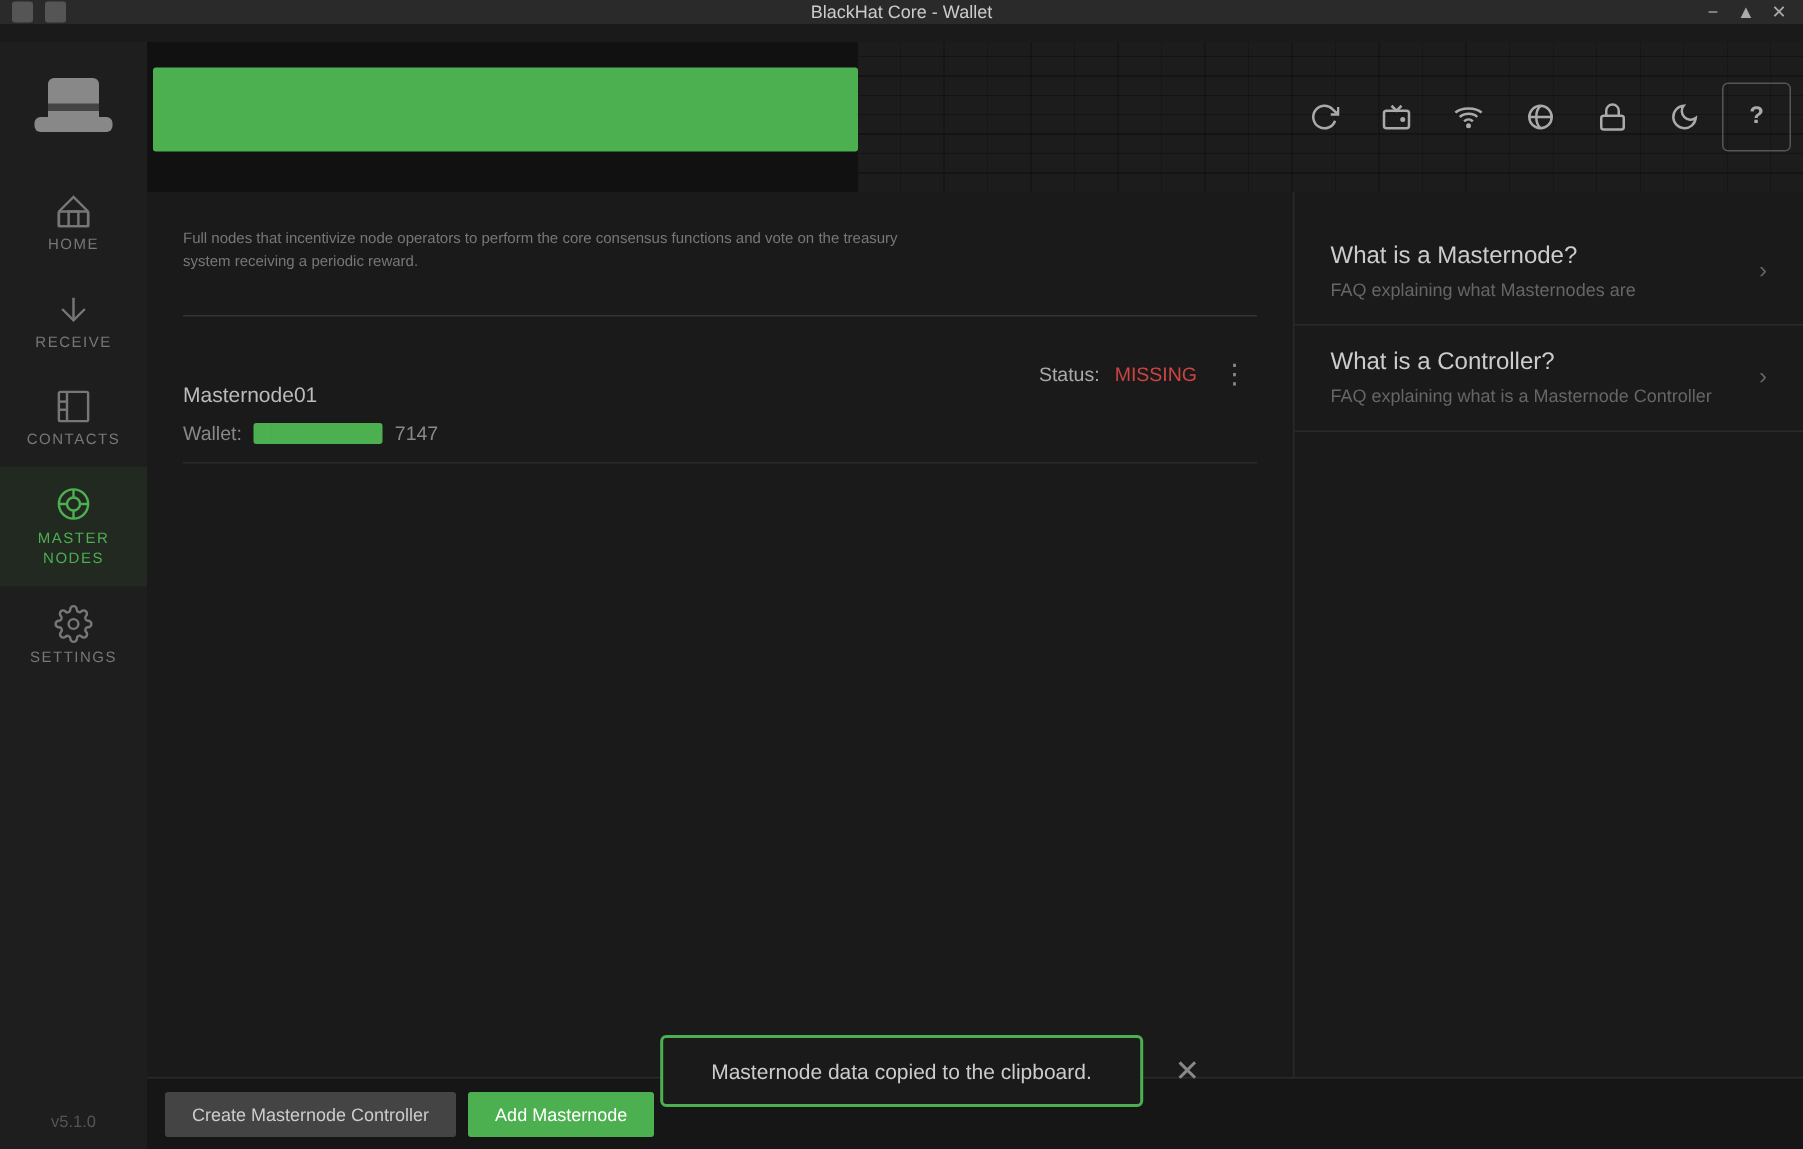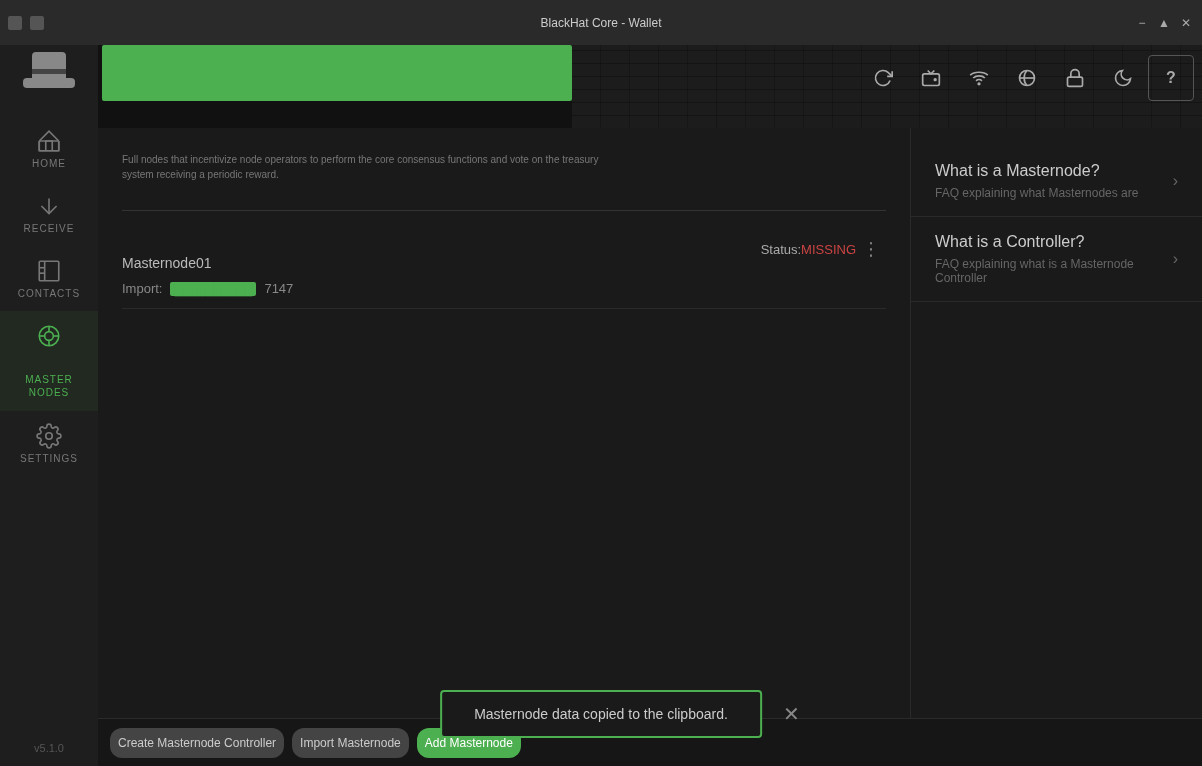--- a/index.html
+++ b/index.html
@@ -9,21 +9,21 @@
       background: #1a1a1a;
       font-family: 'Segoe UI', Arial, sans-serif;
       color: #ccc;
       overflow: hidden;
       position: relative;
     }
 
     
     .titlebar {
       width: 100%;
-      height: 45px;
+      height: 16px;
       background: #2a2a2a;
       display: flex;
       align-items: center;
       justify-content: space-between;
       padding: 0 8px;
       position: absolute;
       top: 0;
       left: 0;
       z-index: 100;
     }
@@ -136,21 +136,20 @@
       padding: 12px 0;
       cursor: pointer;
       color: #777;
       font-size: 11px;
       letter-spacing: 0.5px;
       transition: color 0.2s;
     }
     .nav-item.active {
       color: #4caf50;
       background: rgba(76,175,80,0.08);
-      gap: 20px;
     }
     .nav-item svg, .nav-item .nav-icon {
       margin-bottom: 4px;
       width: 26px;
       height: 26px;
     }
 
     .sidebar-version {
       font-size: 11px;
       color: #555;
@@ -245,21 +244,21 @@
       margin-bottom: 10px;
     }
     .masternode-name {
       font-size: 14px;
       color: #bbb;
       margin-top: 28px;
     }
     .masternode-status {
       display: flex;
       align-items: center;
-      gap: 0;
+      gap: 10px;
     }
     .status-label {
       font-size: 13px;
       color: #aaa;
     }
     .status-value {
       font-size: 13px;
       color: #cc4444;
     }
     .more-btn {
@@ -287,21 +286,21 @@
     }
     .masternode-divider {
       width: 100%;
       height: 1px;
       background: #2a2a2a;
       margin-top: 12px;
     }
 
     
     .right-panel {
-      width: 292px;
+      width: 340px;
       background: #1a1a1a;
       border-left: 1px solid #2a2a2a;
       padding: 18px 0;
       flex-shrink: 0;
     }
     .faq-item {
       padding: 16px 24px;
       border-bottom: 1px solid #2a2a2a;
       cursor: pointer;
       display: flex;
@@ -329,22 +328,22 @@
     .bottom-bar {
       height: 48px;
       background: #161616;
       display: flex;
       align-items: center;
       padding: 0 12px;
       gap: 8px;
       border-top: 1px solid #2a2a2a;
     }
     .bottom-btn {
-      padding: 8px 8px;
-      border-radius: 12px;
+      padding: 8px 18px;
+      border-radius: 2px;
       font-size: 12px;
       cursor: pointer;
       border: none;
       text-align: center;
     }
     .btn-gray {
       background: #444;
       color: #ccc;
     }
     .btn-green {
@@ -540,21 +539,21 @@
         <div class="masternode-card">
           <div class="masternode-header">
             <span class="masternode-name">Masternode01</span>
             <div class="masternode-status">
               <span class="status-label">Status:</span>
               <span class="status-value">MISSING</span>
               <button class="more-btn">⋮</button>
             </div>
           </div>
           <div class="masternode-address">
-            <span>Import:</span>
+            <span>Wallet:</span>
             <span class="address-highlight" style="background:#4caf50;color:#4caf50;border-radius:2px;padding:1px 4px;font-size:11px;">██████████</span>
             <span style="color:#888;">7147</span>
           </div>
           <div class="masternode-divider"></div>
         </div>
       </div>
 
       <div class="right-panel">
         <div class="faq-item">
           <div class="faq-content">
@@ -569,21 +568,20 @@
             <div class="faq-sub">FAQ explaining what is a Masternode Controller</div>
           </div>
           <span class="faq-chevron">›</span>
         </div>
       </div>
 
     </div>
 
     <div class="bottom-bar">
       <button class="bottom-btn btn-gray">Create Masternode Controller</button>
-      <button class="bottom-btn btn-gray">Import Masternode</button>
       <button class="bottom-btn btn-green">Add Masternode</button>
     </div>
 
   </div>
 </div>
 
 <div class="toast">
   <span>Masternode data copied to the clipboard.</span>
   <span class="toast-close">✕</span>
 </div>

